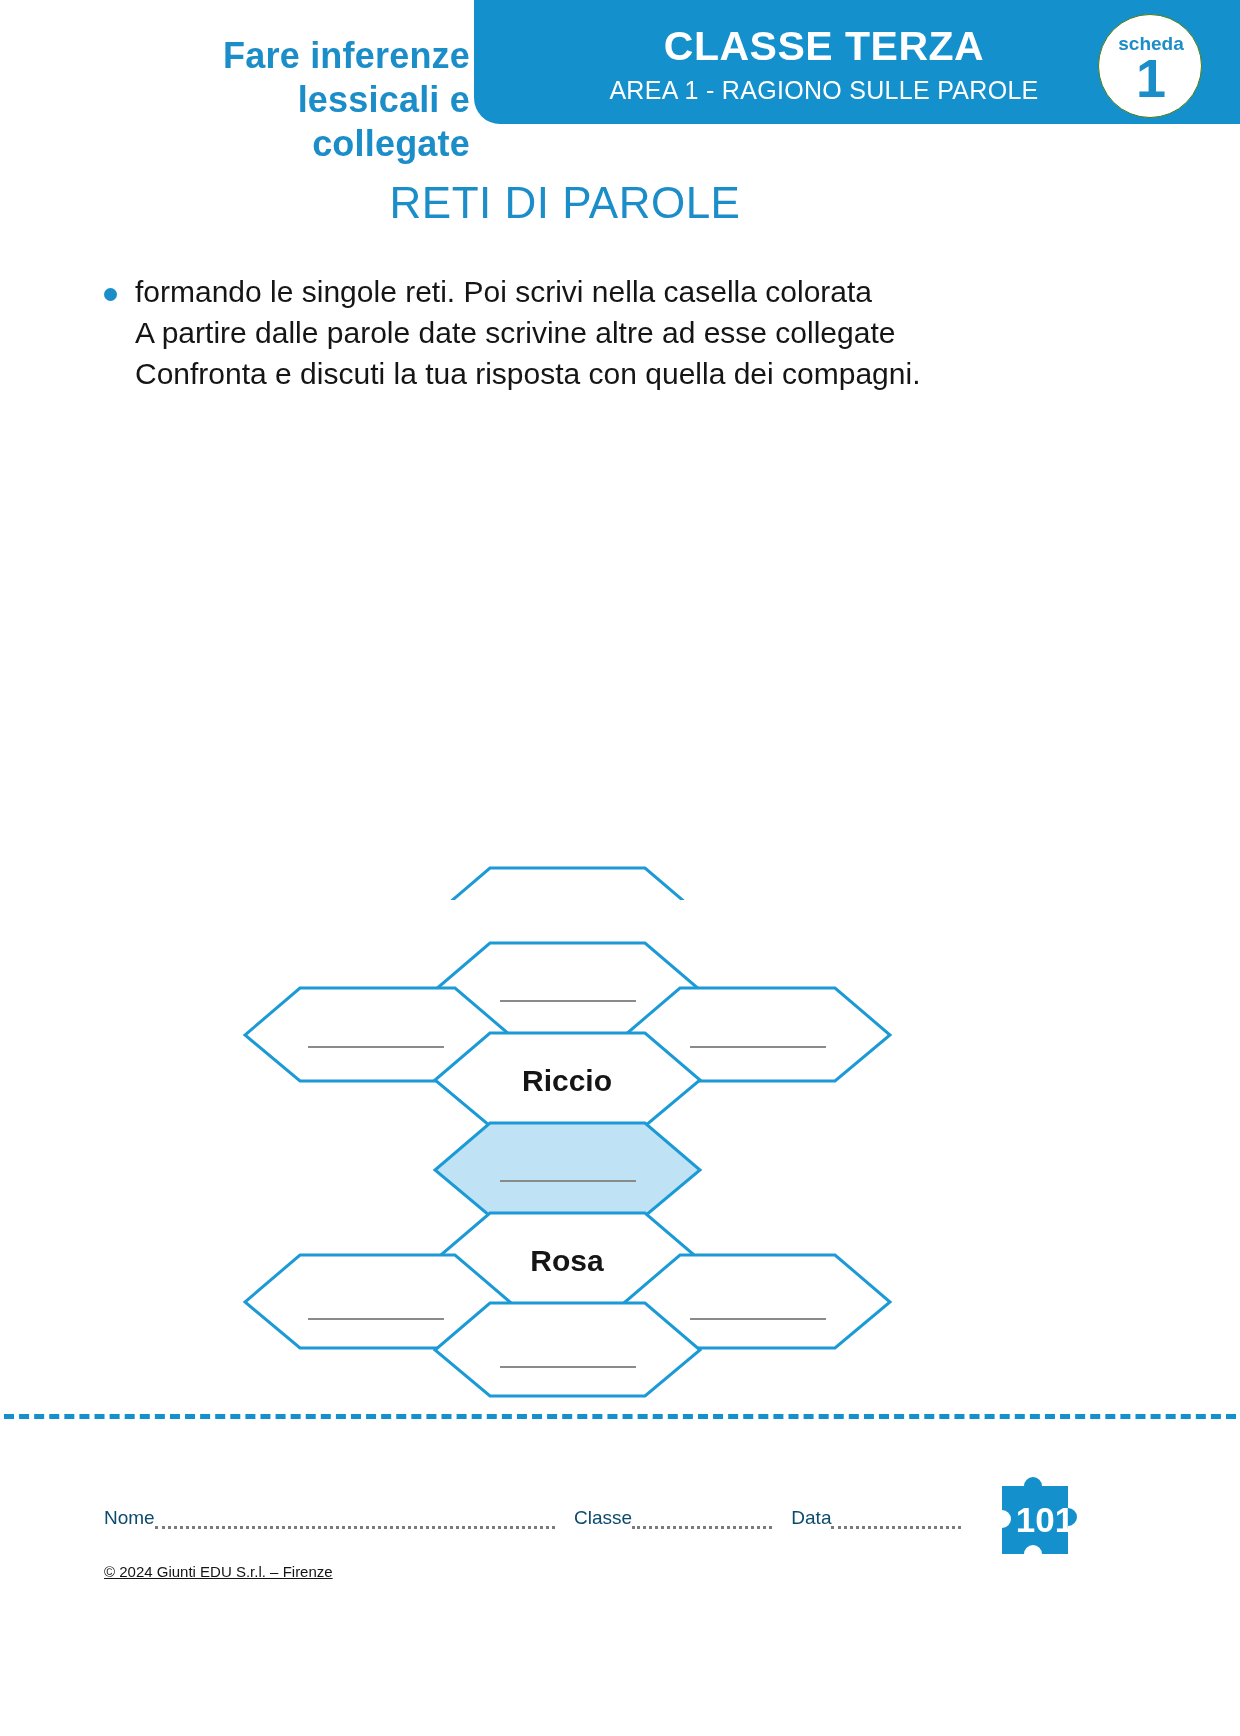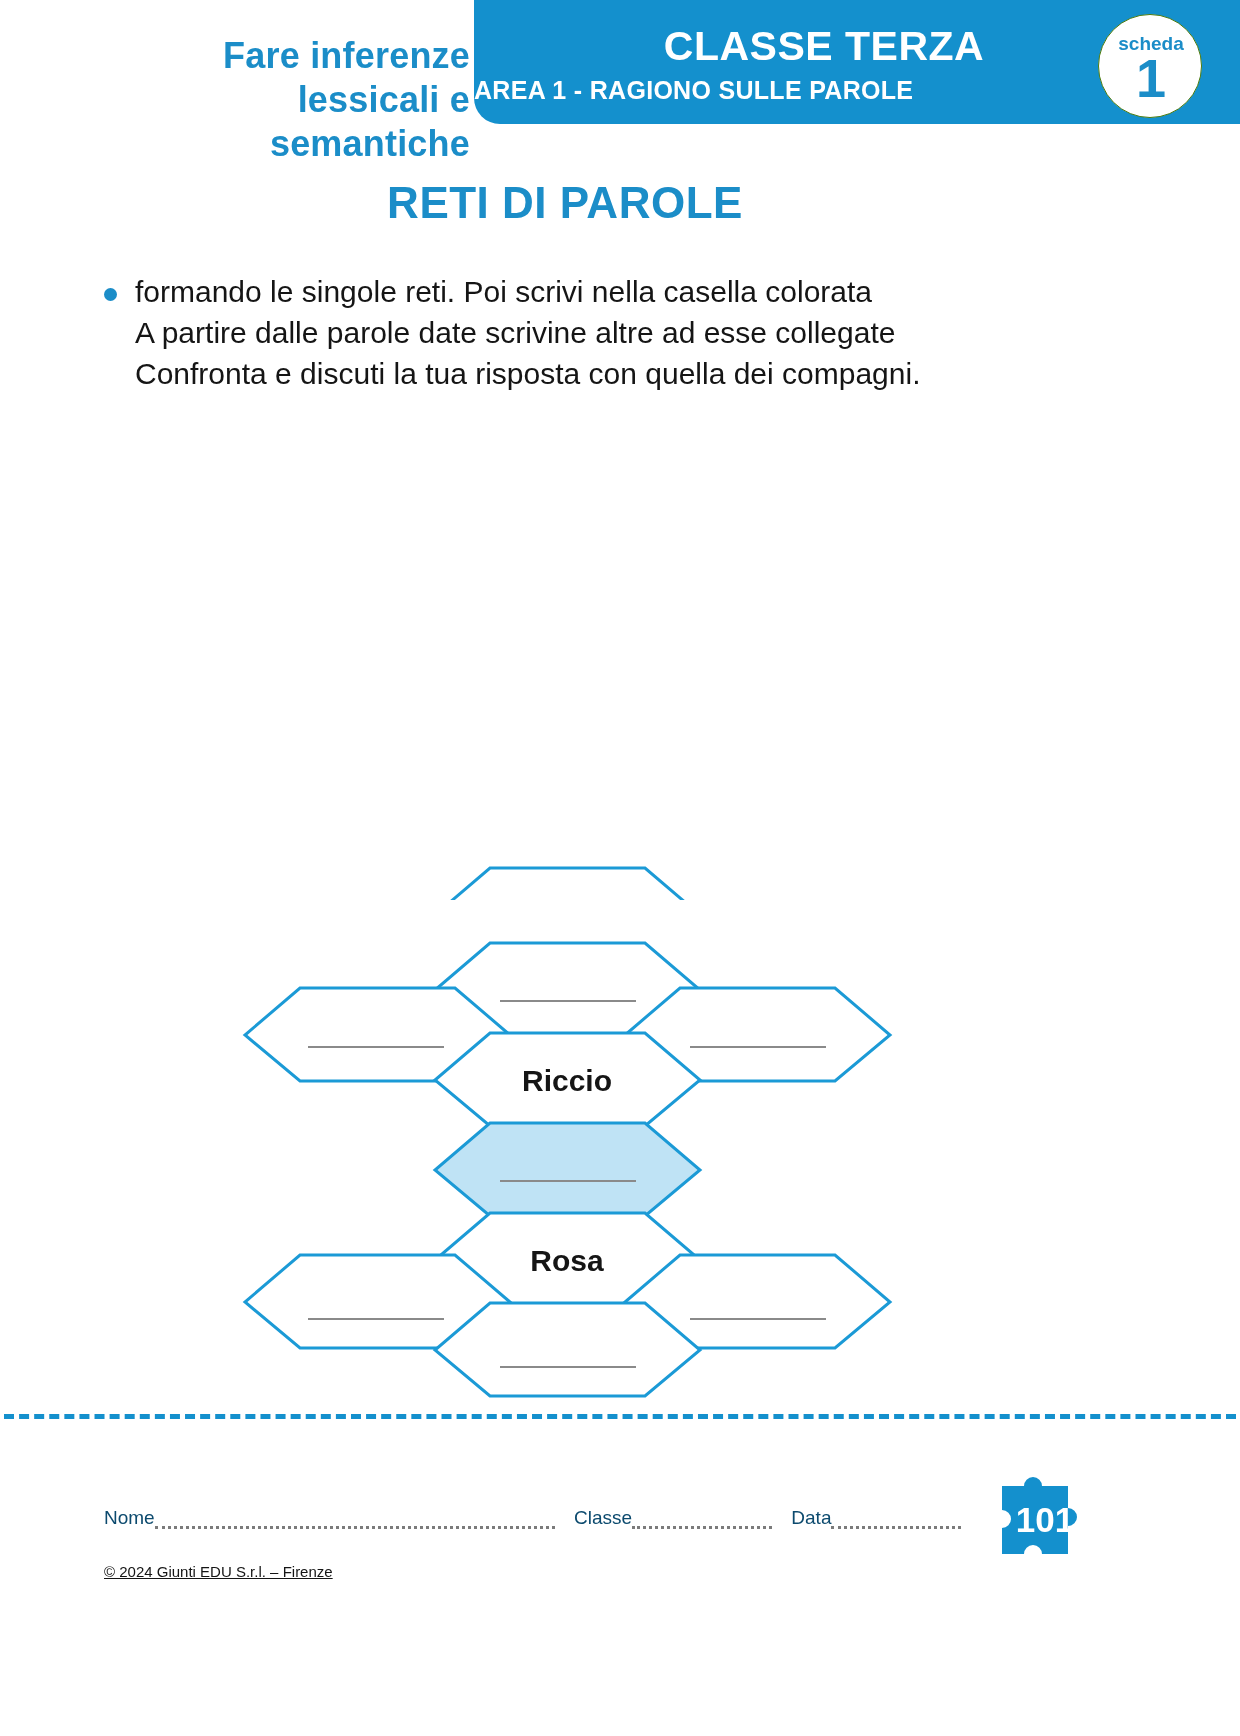--- a/index.html
+++ b/index.html
@@ -21,42 +21,42 @@
   #header-banner{
     position:absolute;left:474px;top:0;width:856px;height:124px;
     background:#1490cd;border-bottom-left-radius:26px;
   }
   #banner-title{
     position:absolute;left:0;top:26px;width:700px;text-align:center;
     color:#ffffff;font-size:41px;font-weight:bold;letter-spacing:.5px;
     line-height:1;
   }
   #banner-sub{
-    position:absolute;left:0;top:78px;width:700px;text-align:left;
-    color:#ffffff;font-size:25px;font-weight:bold;letter-spacing:.3px;
+    position:absolute;left:0;top:78px;width:700px;text-align:center;
+    color:#ffffff;font-size:25px;font-weight:normal;letter-spacing:.3px;
     line-height:1;
   }
   #scheda-badge{
     position:absolute;left:1098px;top:14px;width:104px;height:104px;
     border-radius:50%;background:#ffffff;border:1px solid #4d7c0f;
     box-sizing:border-box;
   }
   #scheda-word{
     position:absolute;left:0;top:19px;width:104px;text-align:center;
     color:#1b8dc8;font-size:19px;font-weight:bold;line-height:1;
   }
   #scheda-num{
     position:absolute;left:0;top:36px;width:104px;text-align:center;
     color:#1b8dc8;font-size:54px;font-weight:bold;line-height:1;
   }
 
   
   #page-title{
     position:absolute;left:0;top:178px;width:1130px;text-align:center;
-    color:#1b8dc8;font-size:44px;font-weight:bold;letter-spacing:.5px;
+    color:#1b8dc8;font-size:44px;font-weight:normal;letter-spacing:.5px;
   }
 
   
   #instructions{
     position:absolute;left:104px;top:272px;width:960px;
   }
   #bullet{
     position:absolute;left:0;top:16px;width:13px;height:13px;
     border-radius:50%;background:#1b8dc8;
   }
@@ -100,21 +100,21 @@
     color:#ffffff;font-size:35px;font-weight:bold;
   }
 </style>
 </head>
 <body>
 
 <div id="header">
 
   <div id="header-left">
     <div>Fare inferenze</div>
-    <div>lessicali e semantiche</div>
+    <div>lessicali e collegate</div>
   </div>
 
   <div id="header-banner">
     <div id="banner-title">CLASSE TERZA</div>
     <div id="banner-sub">AREA 1 - RAGIONO SULLE PAROLE</div>
   </div>
 
   <div id="scheda-badge">
     <div id="scheda-word">scheda</div>
     <div id="scheda-num">1</div>

